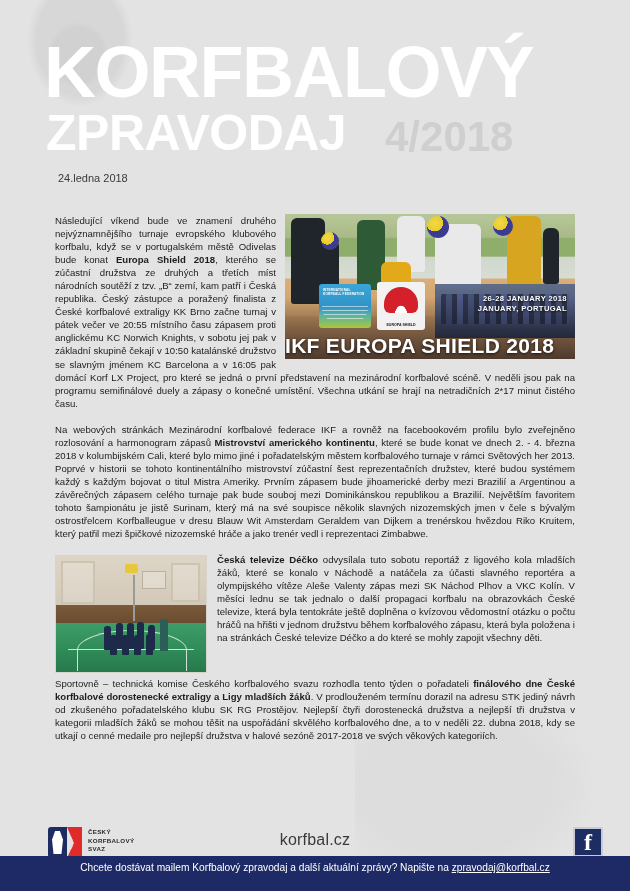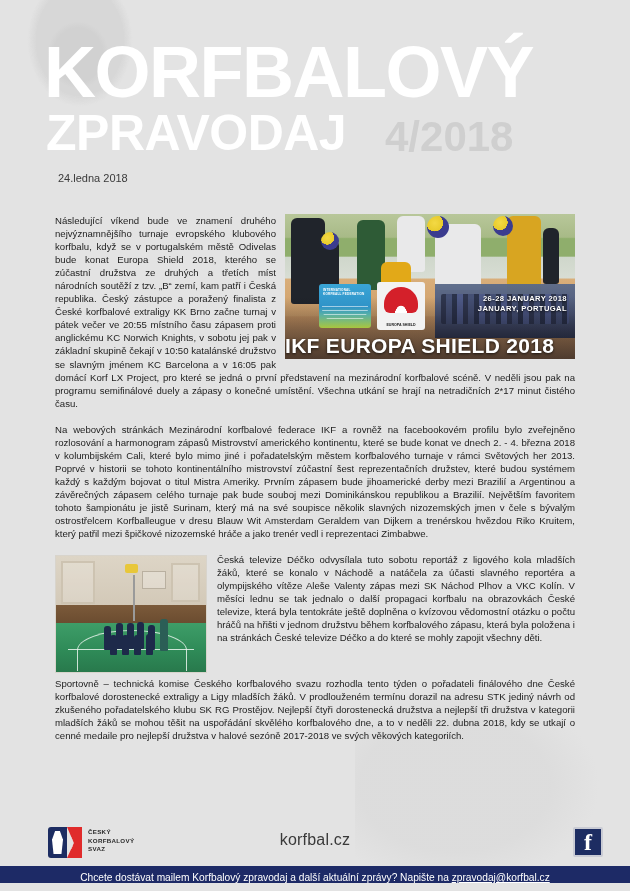--- a/index.html
+++ b/index.html
@@ -108,21 +108,21 @@
   }
   p.body {
     margin: 0 0 13px 0;
     font-size: 9.6px;
     line-height: 13.05px;
     color: #1d1d1d;
     text-align: justify;
     text-justify: inter-word;
     hyphens: none;
   }
-  p.body b { font-weight: normal; }
+  p.body b { font-weight: bold; }
 
   
   .banner {
     float: right;
     width: 290px;
     height: 145px;
     margin: 0 0 4px 9px;
     position: relative;
     overflow: hidden;
     background: #7b8f5e;
@@ -308,23 +308,23 @@
     font-family: "Liberation Serif", serif;
     font-weight:bold;
     font-size:24px;
     line-height:30px;
     color:#ffffff;
   }
 
   
   .bottombar {
     position: absolute;
-    left: 0; bottom: 8px;
+    left: 0; bottom: 0;
     width: 630px;
-    height: 17px;
+    height: 35px;
     background: #1d2a66;
     color: #ffffff;
     font-size: 10.2px;
     line-height: 23px;
     text-align: center;
     white-space: nowrap;
   }
   .bottombar .mail {
     color: #ffffff;
     text-decoration: underline;

